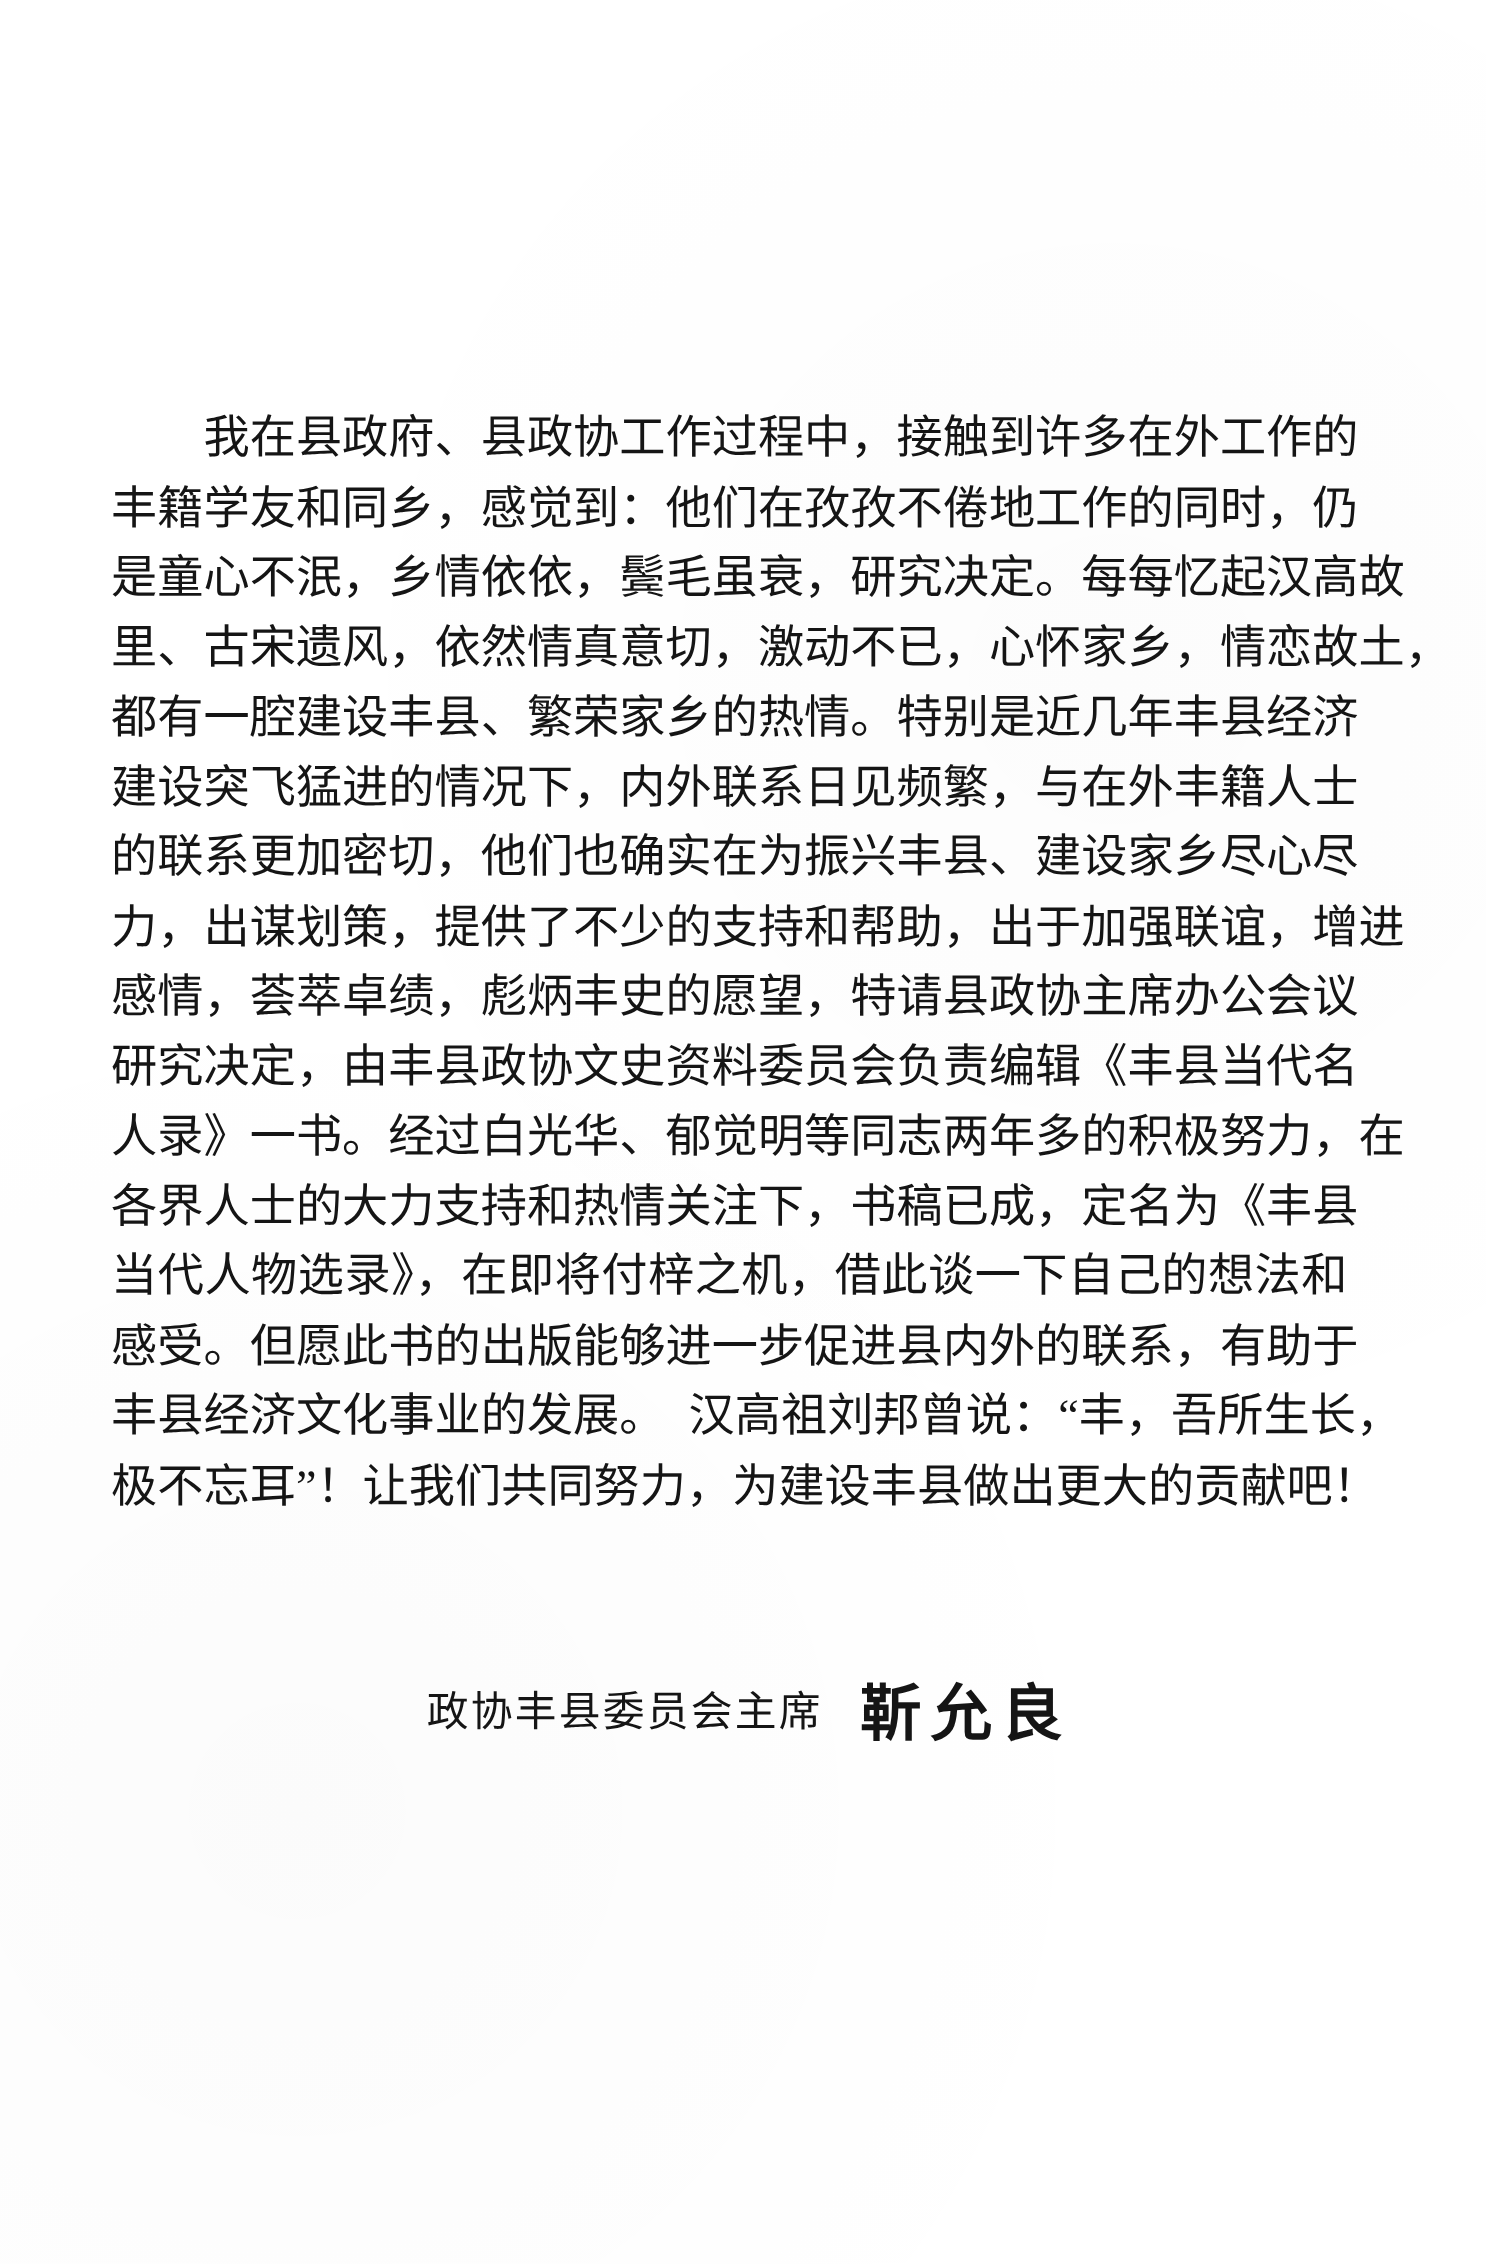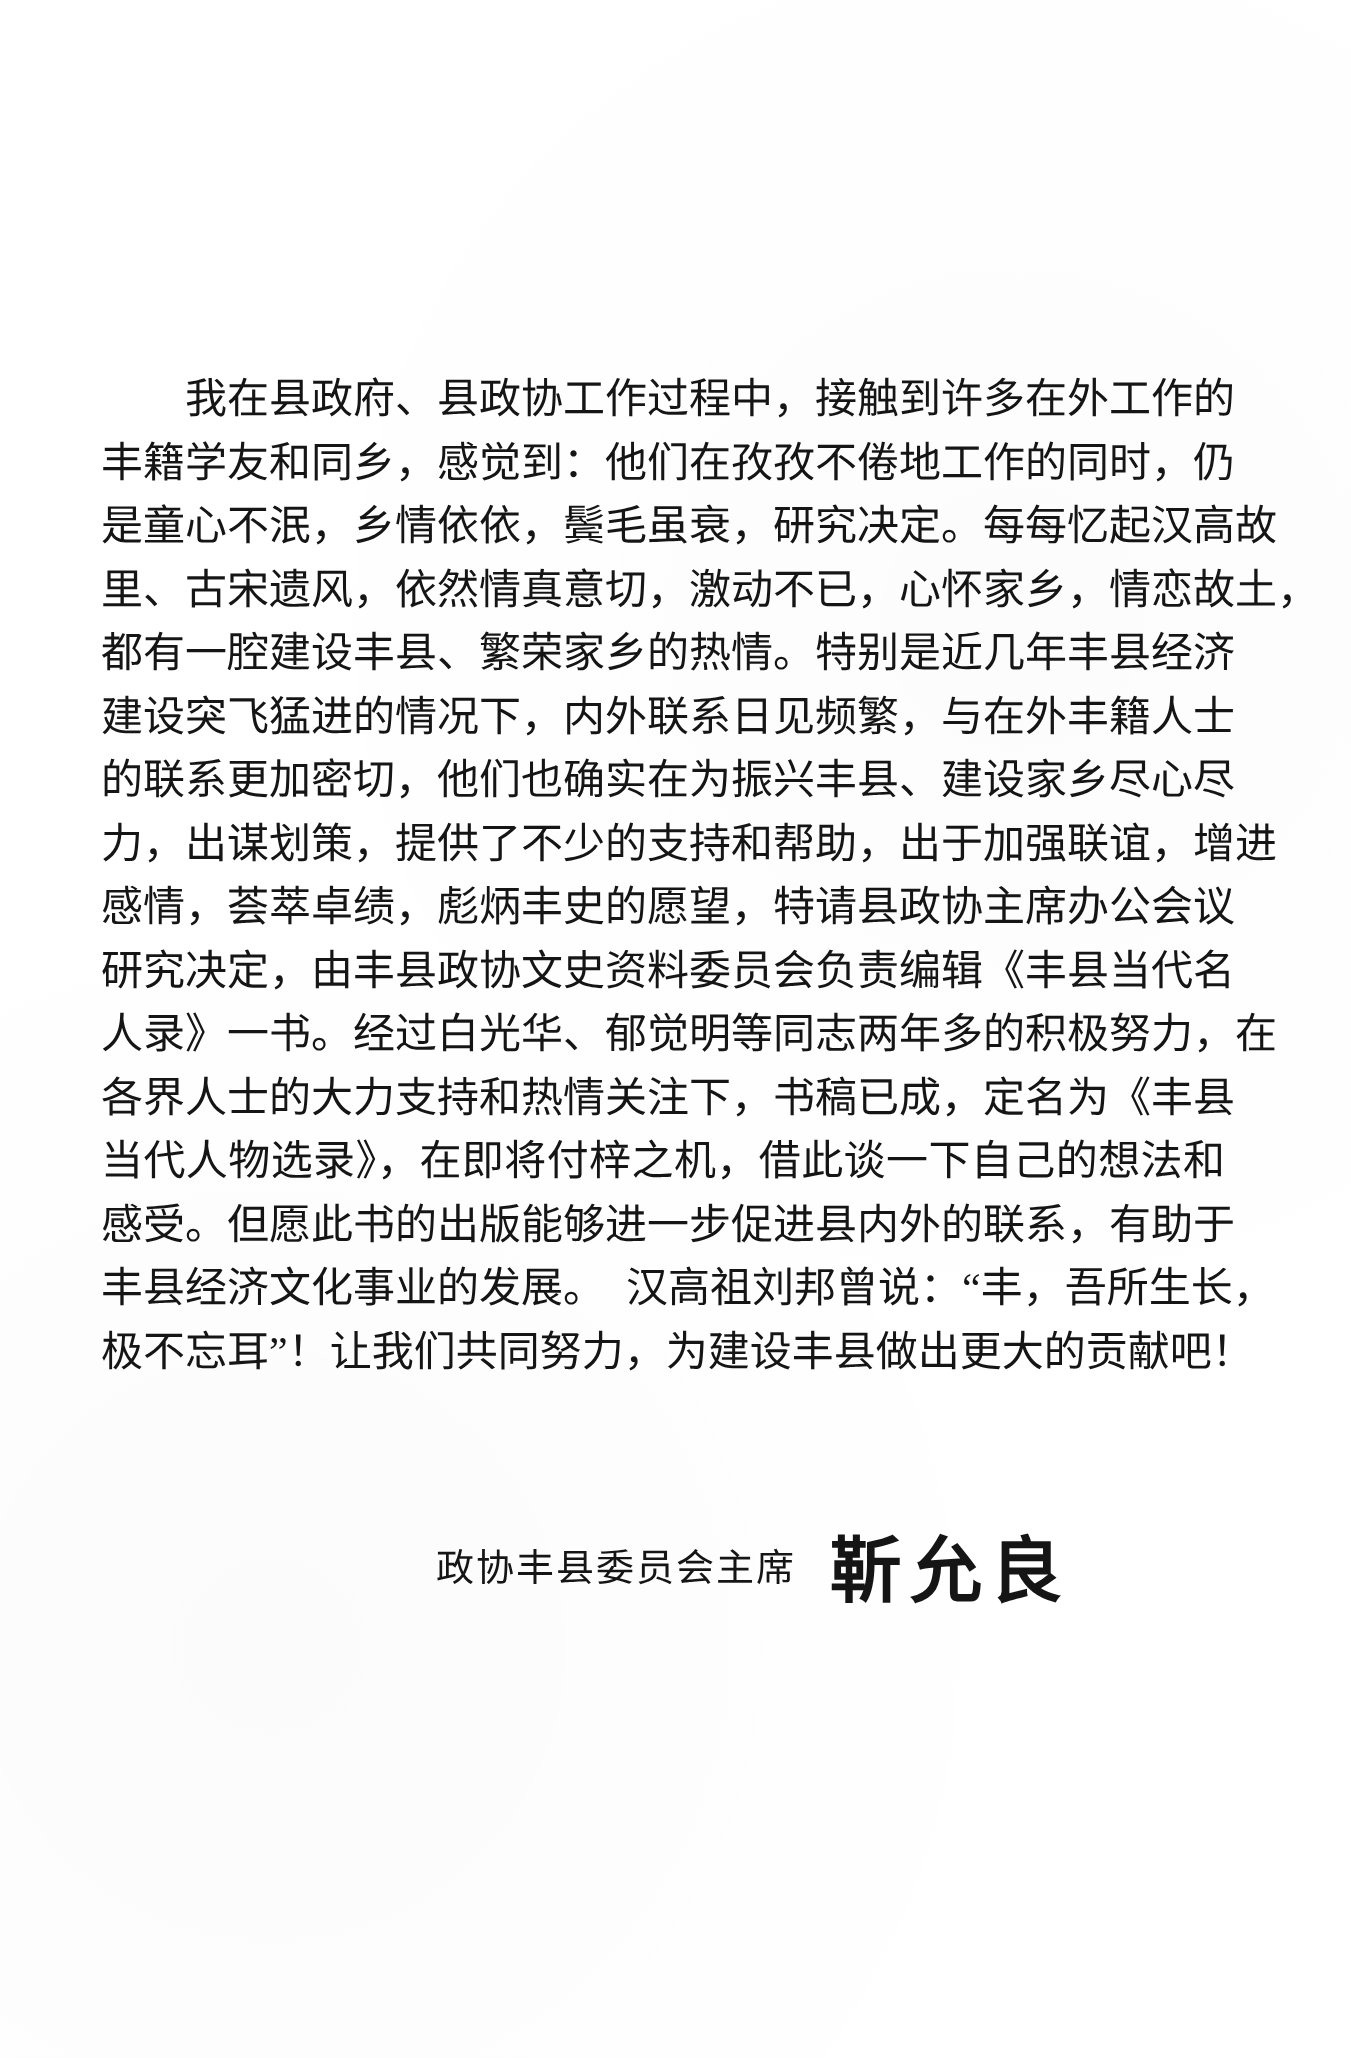--- a/index.html
+++ b/index.html
@@ -43,28 +43,27 @@
     text-indent: 84px;
   }
   .signature-line {
     position: absolute;
     top: 1512px;
     left: 388px;
     display: flex;
     align-items: center;
     gap: 34px;
     white-space: nowrap;
-    margin-left: 48px;
   }
   .sig-title {
     font-size: 38px;
     letter-spacing: 2px;
   }
   .sig-name {
-    font-size: 72px;
+    font-size: 56px;
     font-weight: bold;
     letter-spacing: 8px;
   }
   .date-line {
     position: absolute;
     top: 1588px;
     left: 462px;
     font-size: 38px;
     letter-spacing: 4px;
     white-space: nowrap;

